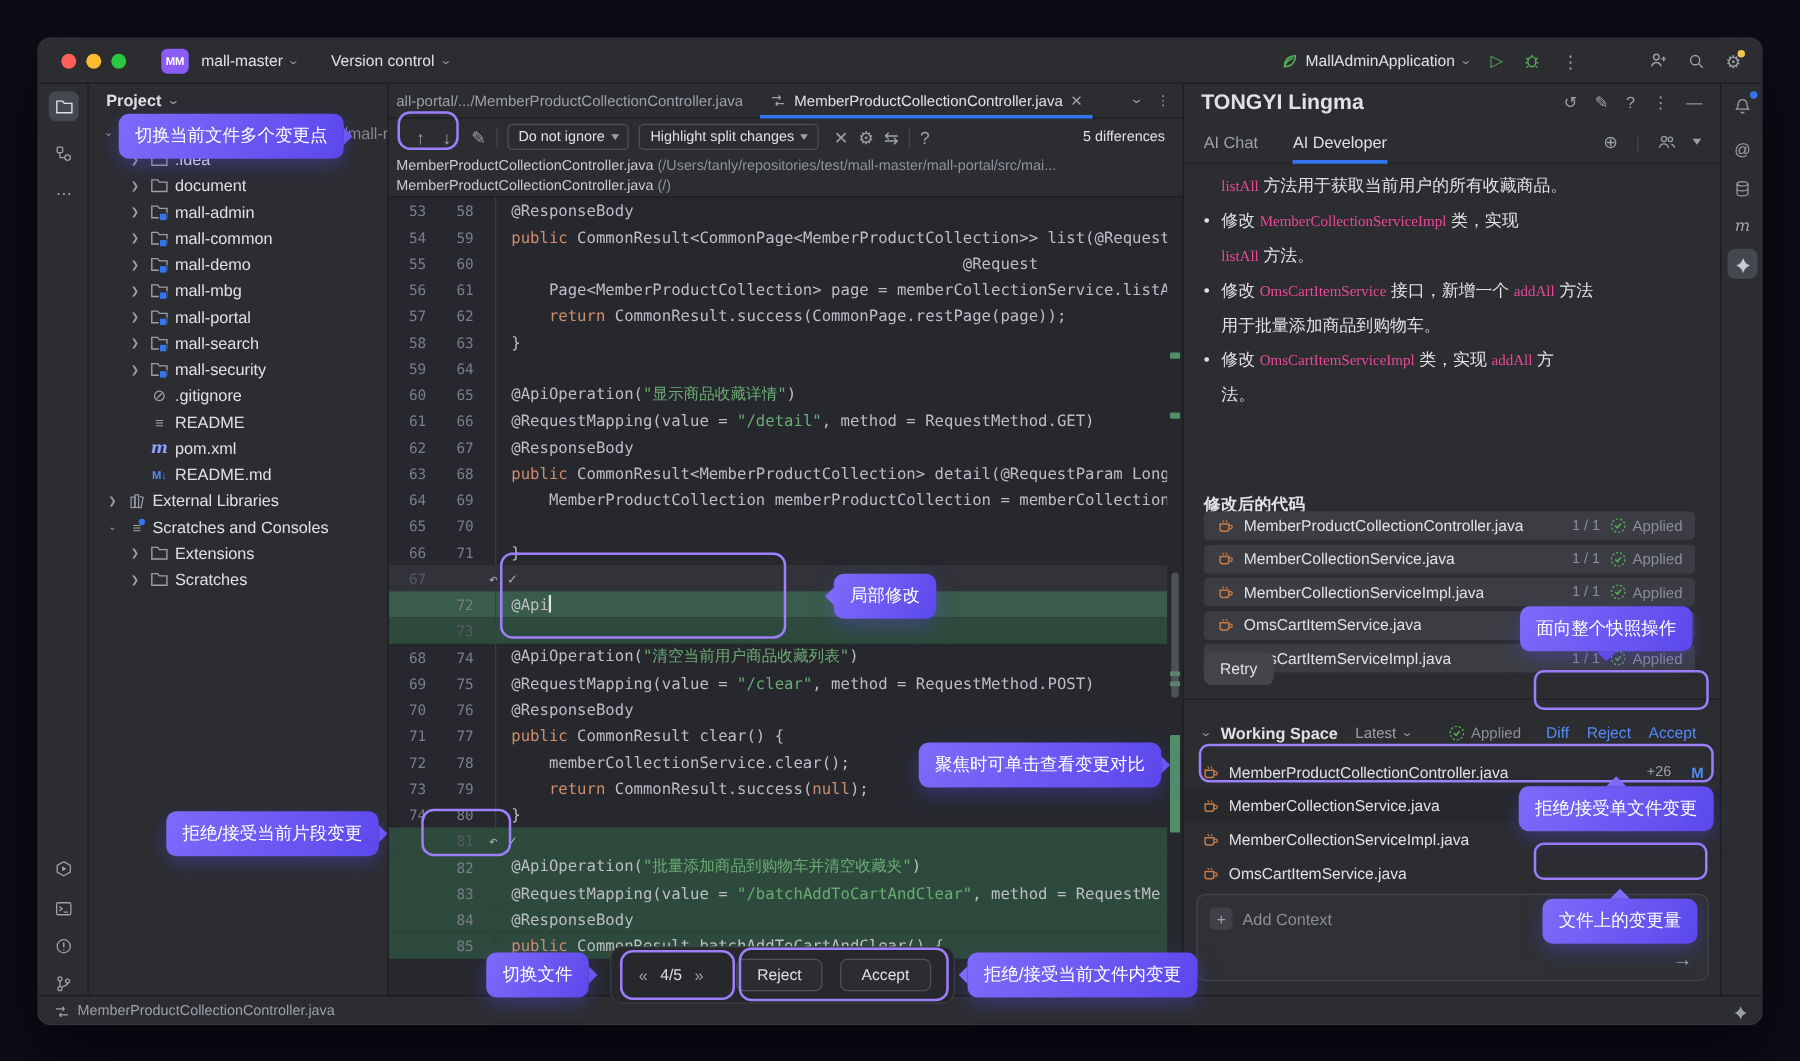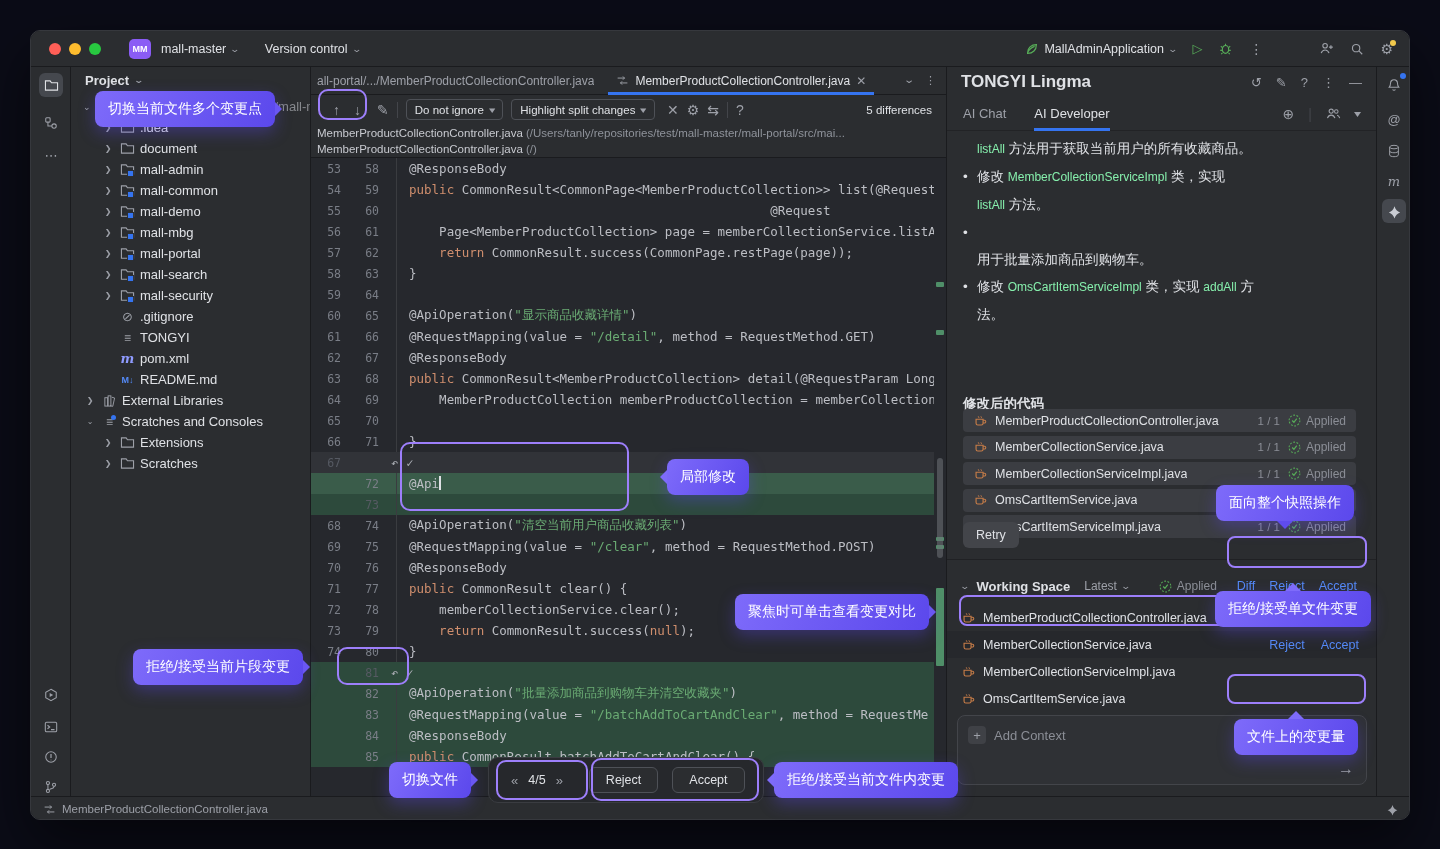--- a/index.html
+++ b/index.html
@@ -100,21 +100,21 @@
              border-bottom:1px solid #222326; position:relative; }
   .lg-tab { position:relative; height:34px; display:flex; align-items:center; }
   .lg-tab.active { color:#dfe1e5; }
   .lg-tab.active::after { content:""; position:absolute; left:0; right:0; bottom:0; height:2.5px; background:#3574f0; }
   .lg-tabs-right { margin-left:auto; display:flex; align-items:center; gap:14px; color:#9da0a8; font-size:14px; }
 
   #chat { position:absolute; left:16px; top:68px; width:400px; font-size:13.5px; line-height:27px; color:#dfe1e5; }
   .chat-line { display:flex; }
   .chat-line .bdot { width:14px; flex:none; }
   .chat-line.cont { padding-left:14px; }
-  .code-ref { font-family:Liberation Sans, sans-serif; font-size:12px; color:#86efac; }
+  .code-ref { font-family:Liberation Serif, serif; font-size:12px; color:#ec4899; }
   #chat-heading { position:absolute; left:16px; top:328px; font-size:13.5px; font-weight:bold; }
 
   #cards { position:absolute; left:16px; top:342px; width:393px; }
   .card { height:23px; margin-bottom:3.5px; background:#3b3d42; border-radius:4px; display:flex; align-items:center;
           padding:0 10px; gap:8px; font-size:12.5px; }
   .card .fname { color:#dfe1e5; white-space:nowrap; overflow:hidden; }
   .card .cnt { margin-left:auto; color:#8b8e96; font-size:11.5px; flex:none; }
   .card .applied { color:#8b8e96; font-size:12px; flex:none; display:flex; align-items:center; gap:5px; }
 
   #retry { position:absolute; left:16px; top:455px; height:26px; background:#43454a; border-radius:6px;
@@ -368,21 +368,21 @@
             <span class="tico">
               <span style="color:#9da0a8;font-size:13px">⊘</span>
             </span>
             <span>.gitignore</span>
           </div>
           <div class="trow" style="padding-left: 30px;">
             <span class="tchev" style="font-size:8px"></span>
             <span class="tico">
               <span style="color:#9da0a8;font-size:12px">≡</span>
             </span>
-            <span>TONGYI</span>
+            <span>README</span>
           </div>
           <div class="trow" style="padding-left: 30px;">
             <span class="tchev" style="font-size:8px"></span>
             <span class="tico">
               <span style="color:#8f9bff;font-style:italic;font-weight:bold;font-family:'DejaVu Serif',serif">m</span>
             </span>
             <span>pom.xml</span>
           </div>
           <div class="trow" style="padding-left: 30px;">
             <span class="tchev" style="font-size:8px"></span>
@@ -552,20 +552,21 @@
           </div>
           <div class="chat-line">
             <span class="bdot">•</span>
             <span><span>修改 </span><span class="code-ref">MemberCollectionServiceImpl</span><span> 类，实现</span></span>
           </div>
           <div class="chat-line cont">
             <span><span class="code-ref">listAll</span><span> 方法。</span></span>
           </div>
           <div class="chat-line">
             <span class="bdot">•</span>
+            <span><span>修改 </span><span class="code-ref">OmsCartItemService</span><span> 接口，新增一个 </span><span class="code-ref">addAll</span><span> 方法</span></span>
           </div>
           <div class="chat-line cont">
             <span><span>用于批量添加商品到购物车。</span></span>
           </div>
           <div class="chat-line">
             <span class="bdot">•</span>
             <span><span>修改 </span><span class="code-ref">OmsCartItemServiceImpl</span><span> 类，实现 </span><span class="code-ref">addAll</span><span> 方</span></span>
           </div>
           <div class="chat-line cont">
             <span><span>法。</span></span>
@@ -808,19 +809,19 @@
     </div>
 <div class="callout ar" style="left:389px;top:762px">
       <span>切换文件</span>
     </div>
 <div class="callout al" style="left:774px;top:762px">
       <span>拒绝/接受当前文件内变更</span>
     </div>
 <div class="callout ad" style="left:1216px;top:485px">
       <span>面向整个快照操作</span>
     </div>
-<div class="callout au" style="left:1215px;top:591px">
+<div class="callout au" style="left:1215px;top:629px">
       <span>拒绝/接受单文件变更</span>
     </div>
 <div class="callout au" style="left:1234px;top:719px">
       <span>文件上的变更量</span>
     </div>
 </div>
 
 </body></html>

